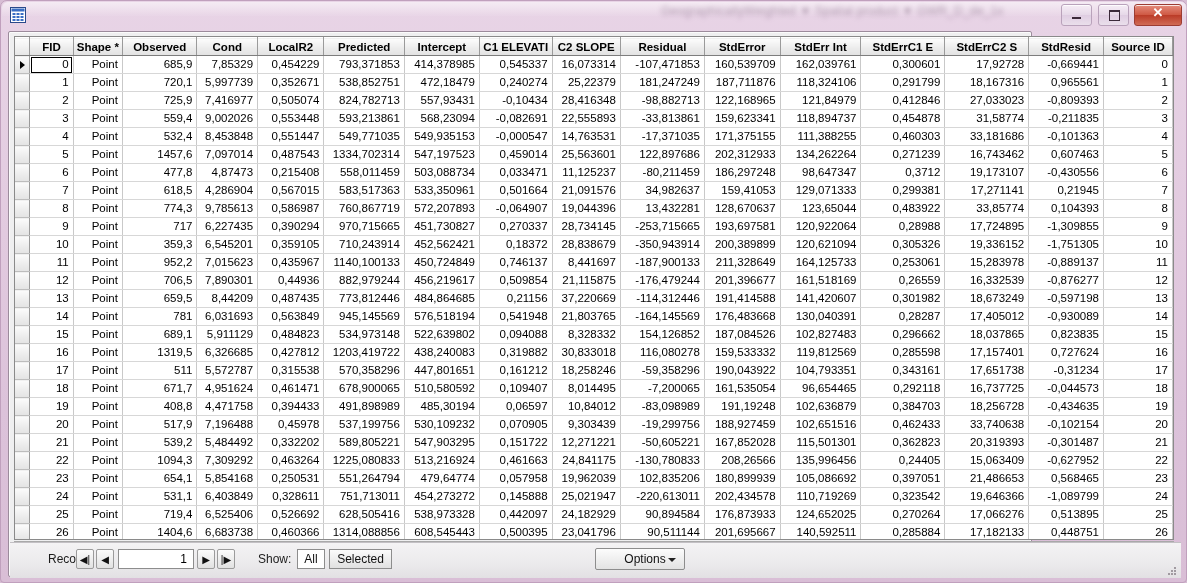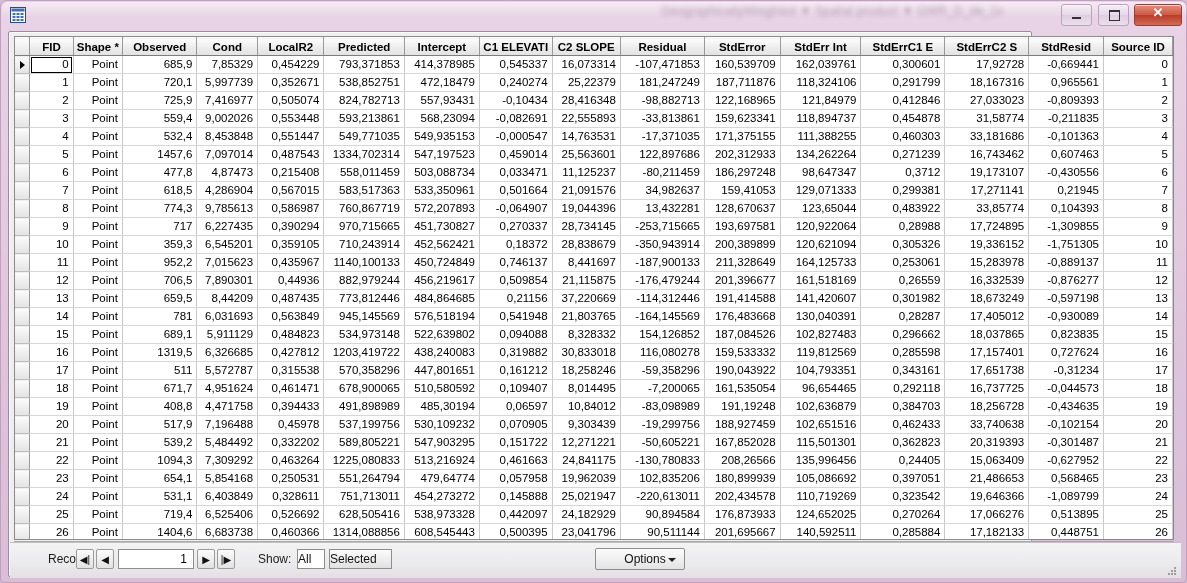--- a/index.html
+++ b/index.html
@@ -136,21 +136,21 @@
   }
   .navbtn i{position:absolute;left:0;right:0;top:4px;text-align:center;font-style:normal;
     font-size:10px;color:#111;line-height:11px;}
   .recbox{
     position:absolute;top:6px;left:108px;width:76px;height:20px;box-sizing:border-box;
     background:#fff;border:1px solid #8d8d8d;
     font-size:12px;text-align:right;line-height:18px;padding-right:6px;color:#000;
   }
   .segbtn{
     position:absolute;top:6px;height:20px;box-sizing:border-box;
-    border:1px solid #8d8d8d;font-size:12px;line-height:18px;color:#111;
+    border:1px solid #8d8d8d;font-size:12px;line-height:18px;text-align:center;color:#111;
     background:linear-gradient(180deg,#fbfbfb,#ededed 55%,#e0e0e0);
   }
   .segbtn.on{background:#ffffff;box-shadow:inset 0 0 0 1px #ffffff;}
   .optbtn{
     position:absolute;top:5px;left:585px;width:90px;height:22px;box-sizing:border-box;
     border:1px solid #8d8d8d;border-radius:2px;
     background:linear-gradient(180deg,#fcfcfc,#efefef 52%,#e3e3e3);
     font-size:12px;line-height:20px;text-align:center;color:#111;padding-left:10px;
   }
   .optbtn .cav{

